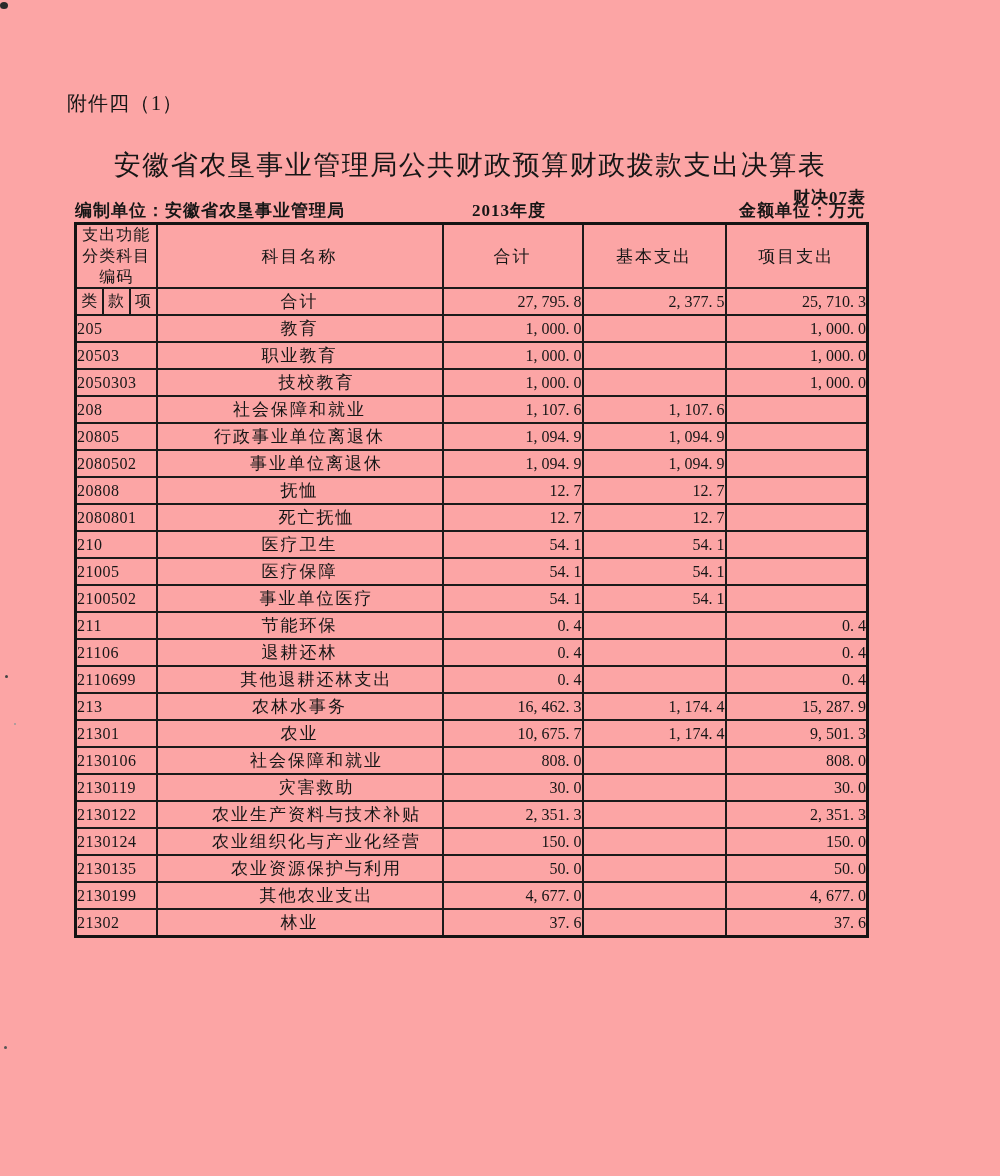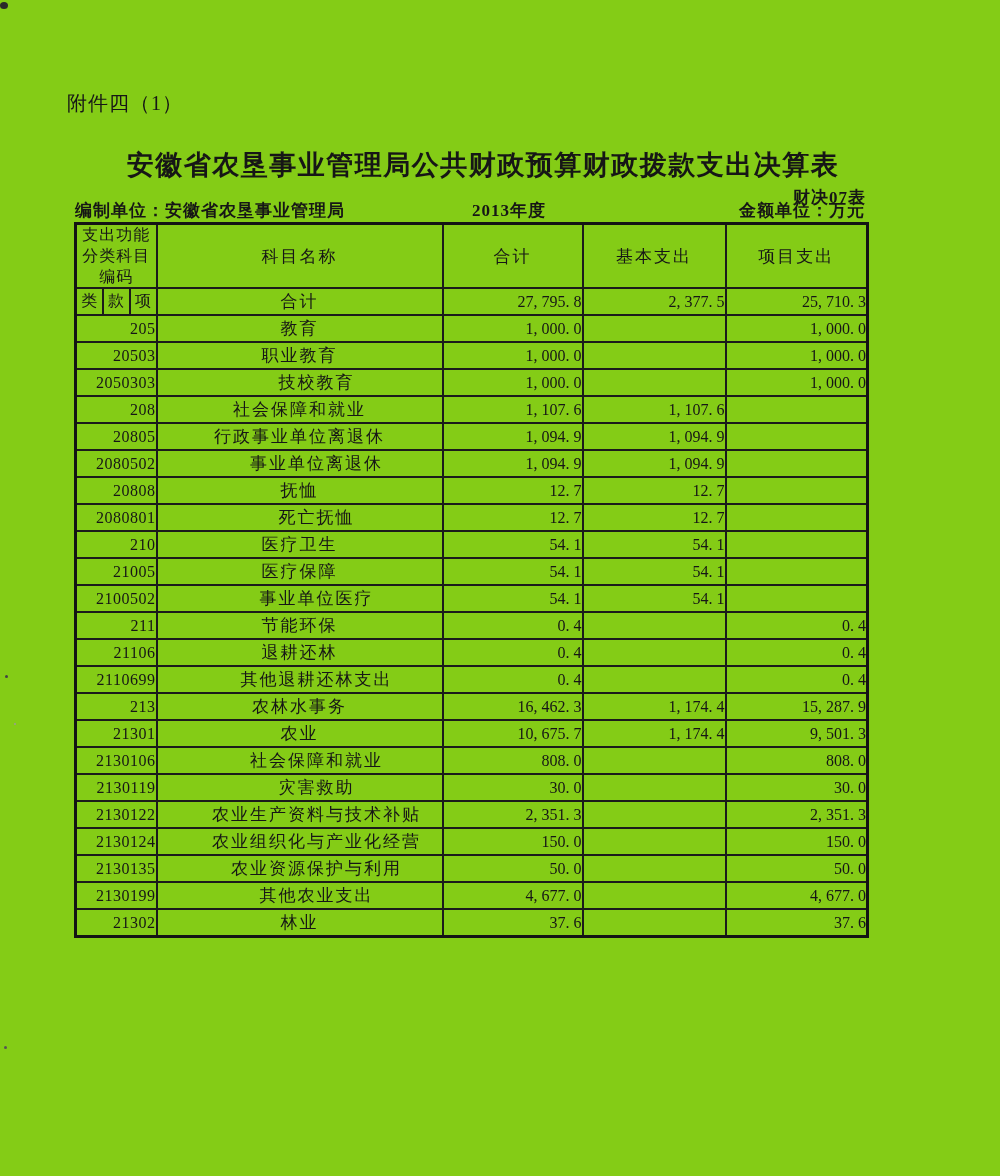--- a/index.html
+++ b/index.html
@@ -1,42 +1,42 @@
 <!DOCTYPE html>
 <html><head>
 <meta charset="utf-8">
 <style>
   html,body{margin:0;padding:0;background:#ffffff;}
   .page{
-    position:relative;width:1000px;height:1176px;background:#84cc16;
+    position:relative;width:1000px;height:1176px;background:#fca5a5;
     font-family:"Liberation Serif","DejaVu Serif",serif;color:#161616;overflow:hidden;
   }
   .attachment{position:absolute;left:67px;top:90px;font-size:20px;letter-spacing:1px;}
-  .doc-title{position:absolute;left:87px;top:147px;width:792px;text-align:center;
-    font-size:27px;font-weight:700;letter-spacing:1.5px;white-space:nowrap;}
+  .doc-title{position:absolute;left:74px;top:147px;width:792px;text-align:center;
+    font-size:27px;font-weight:400;letter-spacing:1.5px;white-space:nowrap;}
   .form-no{position:absolute;top:186px;right:134px;font-size:17px;font-weight:700;letter-spacing:1px;}
   .meta-row{position:absolute;left:74px;top:199px;width:792px;height:23px;font-size:17px;font-weight:700;}
   .meta-row .prepared{position:absolute;left:1px;top:0;letter-spacing:1px;}
   .meta-row .year{position:absolute;left:398px;top:0;letter-spacing:1px;}
   .meta-row .unit{position:absolute;right:1px;top:0;letter-spacing:1px;text-align:center;}
   table.fin{
     position:absolute;left:74px;top:222px;width:792px;
     border-collapse:collapse;table-layout:fixed;
     border:3px solid #141414;font-size:16px;
   }
   table.fin td,table.fin th{
     border:2px solid #1b1b1b;padding:0;overflow:hidden;white-space:nowrap;
     font-weight:400;vertical-align:middle;
   }
   tr.hdr{height:62px;}
   tr.rw{height:27px;}
   th.codehdr{font-size:16px;line-height:1.3;text-align:center;letter-spacing:1px;}
   th.colhdr{font-size:17px;text-align:center;letter-spacing:2px;}
   td.sub{text-align:center;font-size:16px;}
-  td.code{text-align:right;padding-left:3px;font-size:16px;letter-spacing:0.5px;}
+  td.code{text-align:left;padding-left:3px;font-size:16px;letter-spacing:0.5px;}
   td.name{text-align:center;padding-left:9px;font-size:17px;letter-spacing:2px;}
   td.name.indent{padding-left:34px;}
   td.namec{text-align:center;font-size:17px;letter-spacing:2px;}
   td.num{text-align:right;padding-right:8px;font-size:16px;}
   .speck{position:absolute;background:#2a2a2a;border-radius:50%;}
 </style>
 </head>
 <body>
 
 <div class="page">

